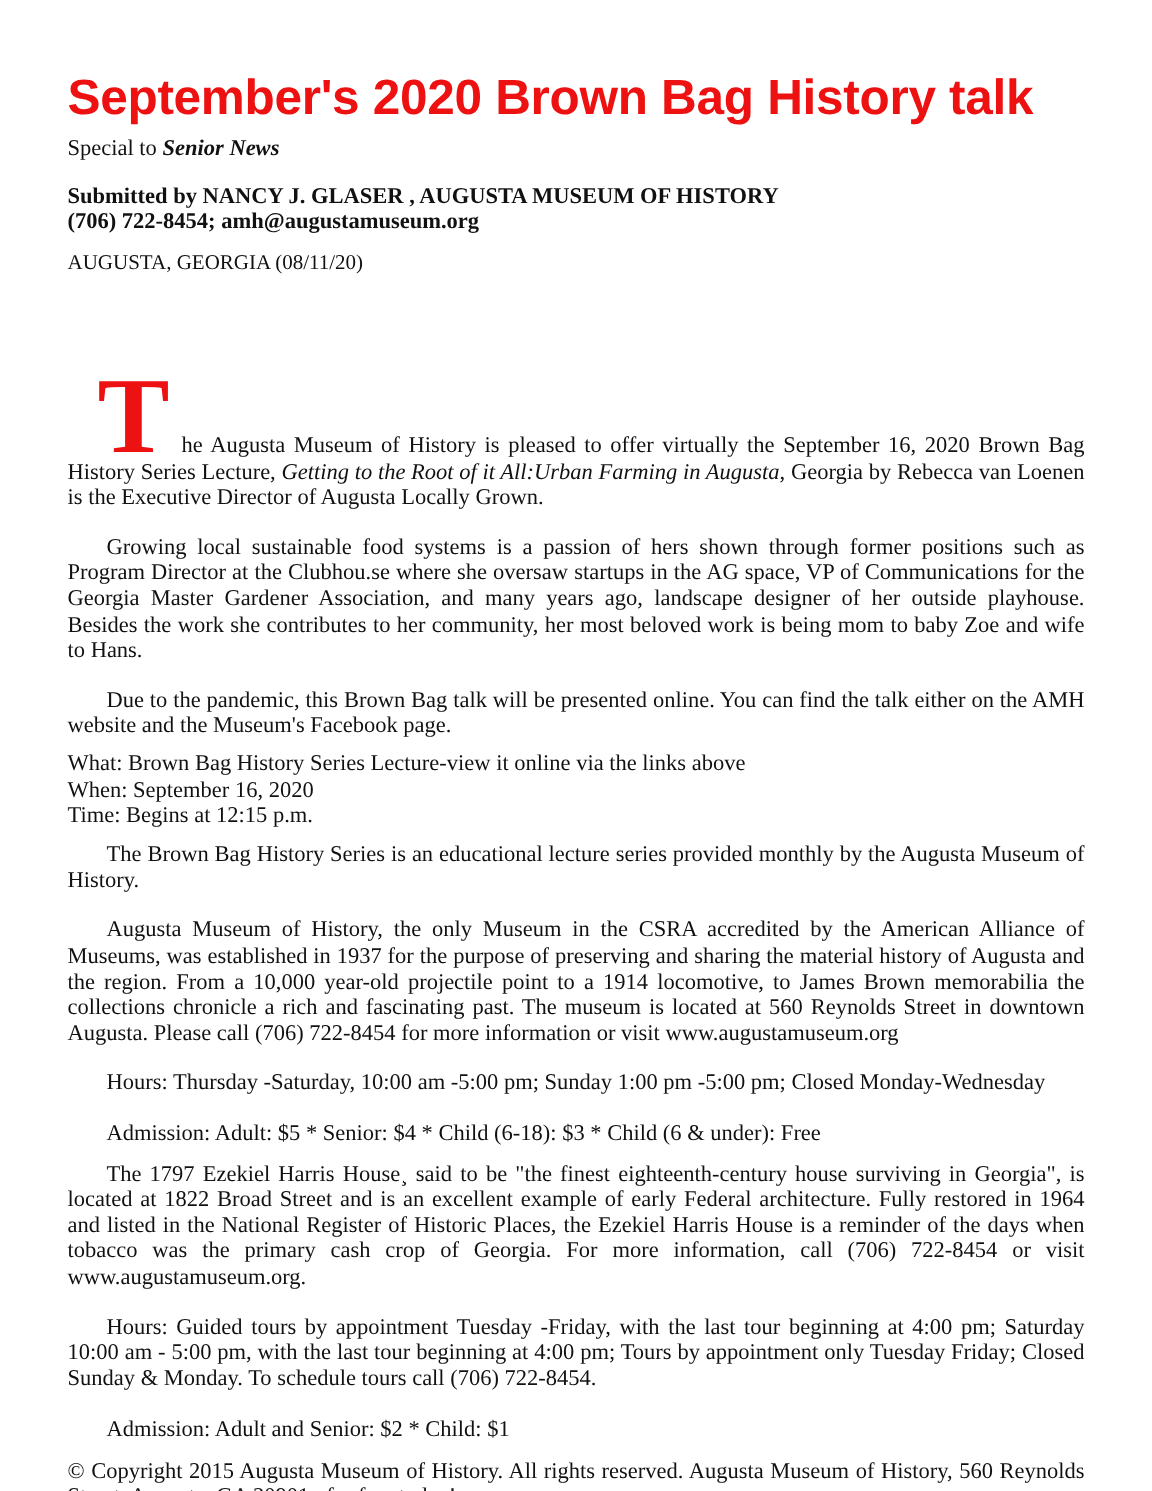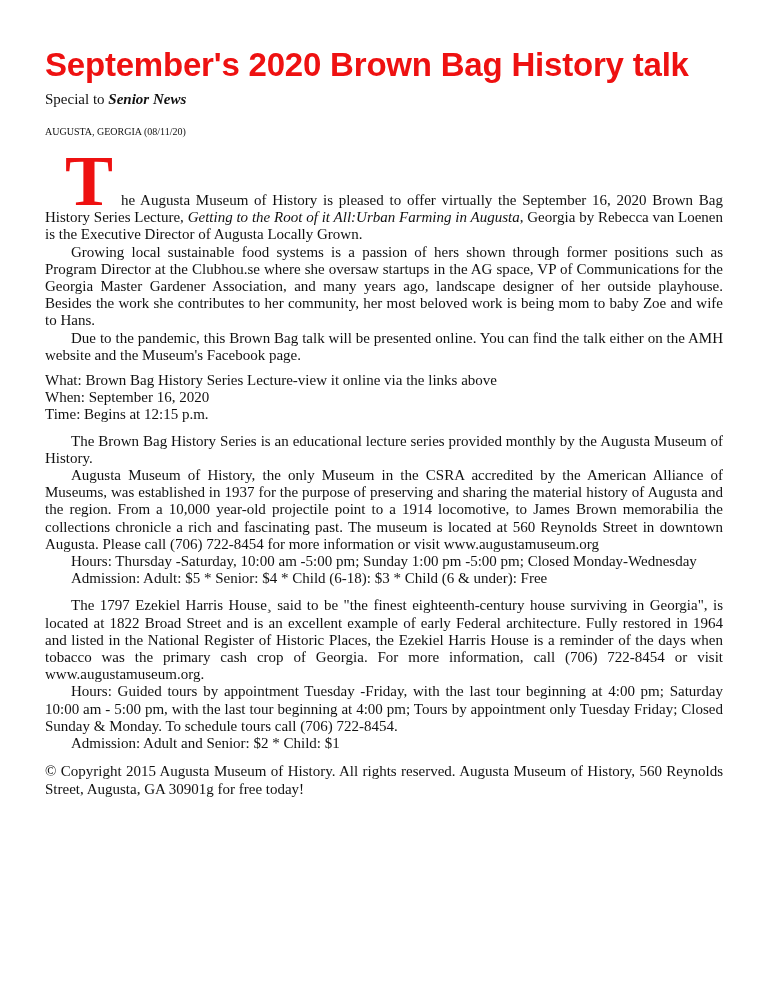--- a/index.html
+++ b/index.html
@@ -26,32 +26,32 @@
 
   .byline {
     font-size: 15px; font-weight: bold; line-height: 18px;
     margin: 0 0 15px 0;
   }
   .submitted {
     font-size: 16px; font-weight: bold; line-height: 19.5px;
     margin: 0 0 10px 0;
   }
   .dateline {
-    font-size: 10px; line-height: 18px;
-    margin: 0 0 40px 0;
+    font-size: 14px; line-height: 18px;
+    margin: 0 0 92px 0;
   }
 
   p, .line {
     font-size: 15px;
     line-height: 17.2px;
     margin: 0;
     text-align: justify;
   }
   .line { text-align: left; }
-  .indent { text-indent: 26px; }
+  .indent { text-indent: 26px; margin-top: 16px; }
 
   .dropcap {
     font-family: "Liberation Serif", serif;
     font-weight: bold;
     font-size: 72px;
     line-height: 0;
     color: var(--accent);
     margin-left: 20px;
     padding-right: 8px;
     vertical-align: baseline;
@@ -78,20 +78,24 @@
 <body style="background: rgb(255, 255, 255); color: rgb(17, 17, 17);">
 
 <div class="page">
 
   <h1>
     <span>September's 2020 Brown Bag History talk</span>
   </h1>
 
   <div class="byline"><span class="bold">Special to </span><span class="bold-italic">Senior News</span></div>
 
+  <div class="submitted">
+    <div class="line">Submitted by NANCY J. GLASER , AUGUSTA MUSEUM OF HISTORY</div>
+    <div class="line">(706) 722-8454; amh@augustamuseum.org</div>
+  </div>
 
   <div class="dateline">AUGUSTA, GEORGIA (08/11/20)</div>
 
   <p class="lead"><span class="dropcap">T</span><span><span>he Augusta Museum of History is pleased to offer virtually the September 16, 2020 Brown Bag History Series Lecture, </span><span class="italic">Getting to the Root of it All:Urban Farming in Augusta</span><span>, Georgia by Rebecca van Loenen is the Executive Director of Augusta Locally Grown.</span></span></p>
 
   <p class="indent">Growing local sustainable food systems is a passion of hers shown through former positions such as Program Director at the Clubhou.se where she oversaw startups in the AG space, VP of Communications for the Georgia Master Gardener Association, and many years ago, landscape designer of her outside playhouse. Besides the work she contributes to her community, her most beloved work is being mom to baby Zoe and wife to Hans.</p>
 
   <p class="indent">Due to the pandemic, this Brown Bag talk will be presented online. You can find the talk either on the AMH website and the Museum's Facebook page.</p>
 
   <div class="details">

